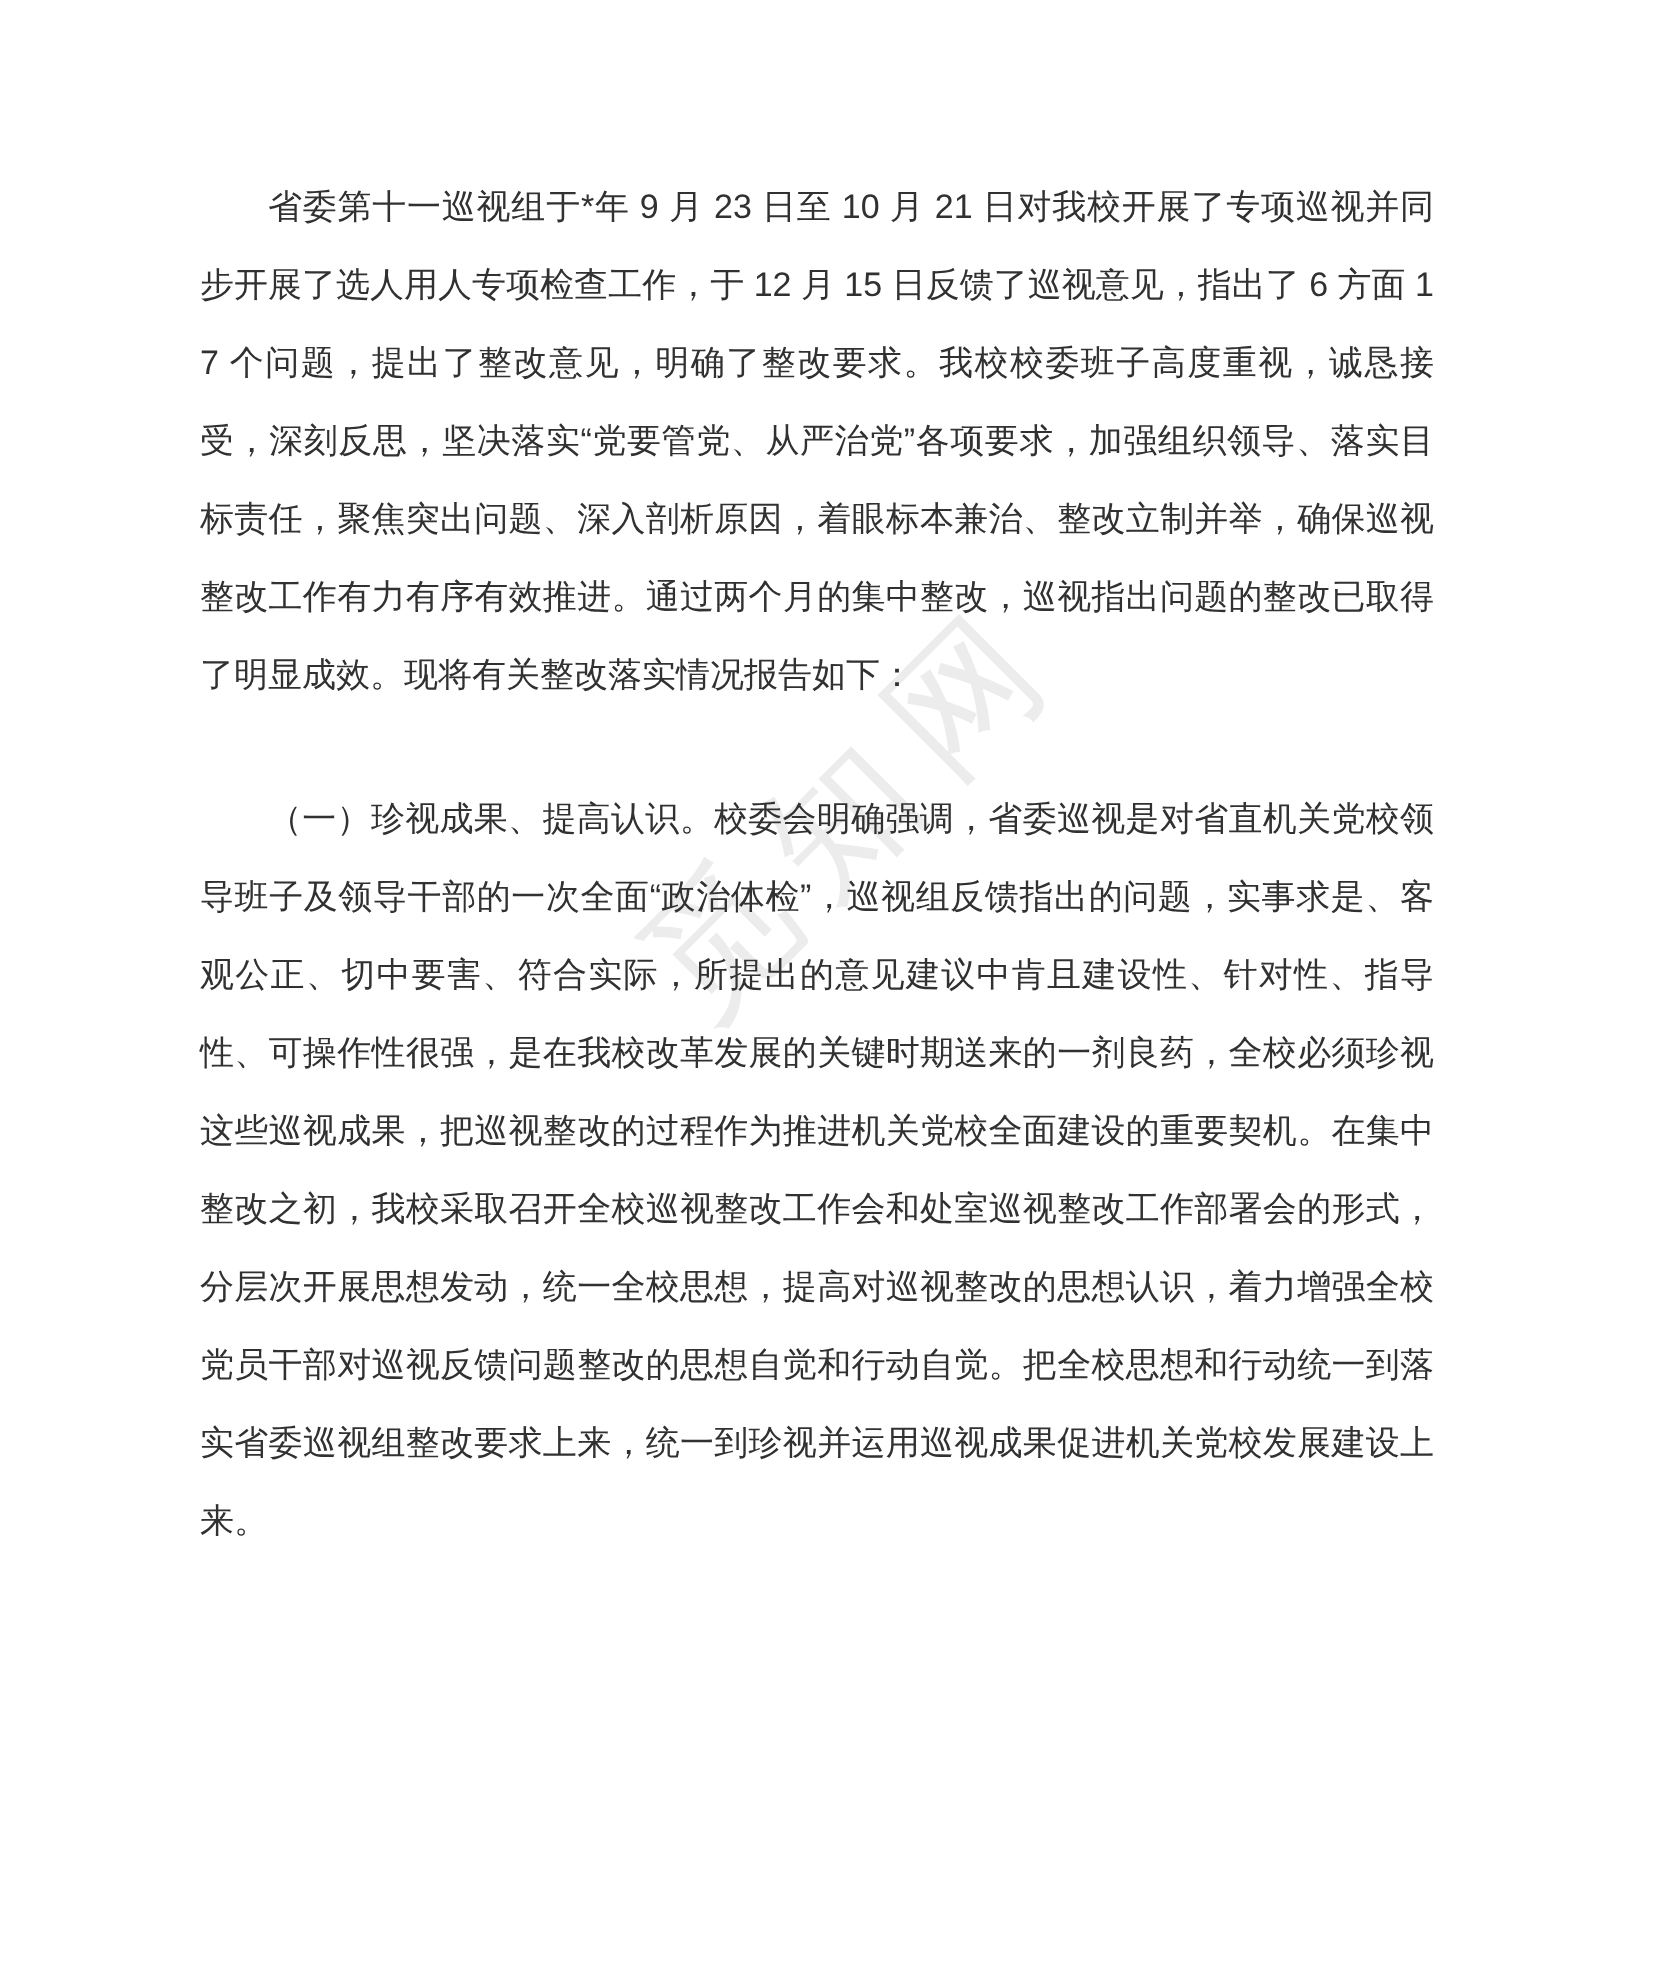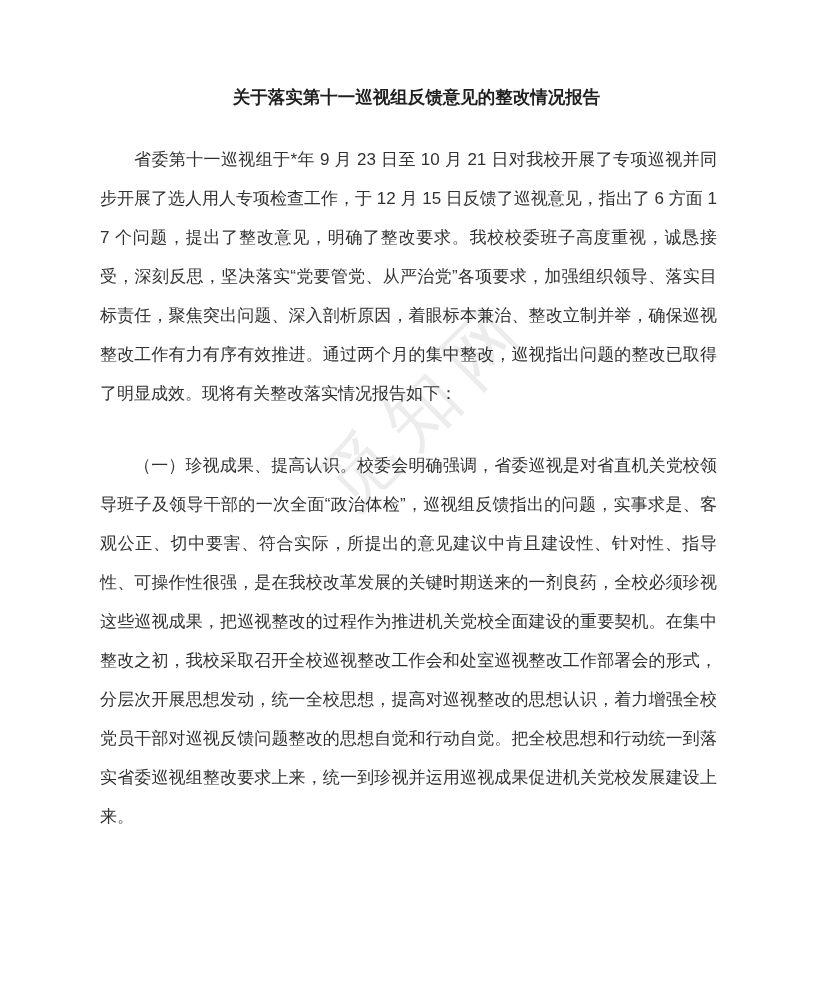--- a/index.html
+++ b/index.html
@@ -60,21 +60,20 @@
 </style>
 </head>
 <body>
 
 <div class="page">
 
   <div class="watermark">觅知网</div>
 
   <div class="doc">
 
-    <h1 class="doc-title">关于落实第十一巡视组反馈意见的整改情况报告</h1>
 
     <p class="para">省委第十一巡视组于*年 9 月 23 日至 10 月 21 日对我校开展了专项巡视并同步开展了选人用人专项检查工作，于 12 月 15 日反馈了巡视意见，指出了 6 方面 17 个问题，提出了整改意见，明确了整改要求。我校校委班子高度重视，诚恳接受，深刻反思，坚决落实“党要管党、从严治党”各项要求，加强组织领导、落实目标责任，聚焦突出问题、深入剖析原因，着眼标本兼治、整改立制并举，确保巡视整改工作有力有序有效推进。通过两个月的集中整改，巡视指出问题的整改已取得了明显成效。现将有关整改落实情况报告如下：</p>
 
 
 
     <p class="para">（一）珍视成果、提高认识。校委会明确强调，省委巡视是对省直机关党校领导班子及领导干部的一次全面“政治体检”，巡视组反馈指出的问题，实事求是、客观公正、切中要害、符合实际，所提出的意见建议中肯且建设性、针对性、指导性、可操作性很强，是在我校改革发展的关键时期送来的一剂良药，全校必须珍视这些巡视成果，把巡视整改的过程作为推进机关党校全面建设的重要契机。在集中整改之初，我校采取召开全校巡视整改工作会和处室巡视整改工作部署会的形式，分层次开展思想发动，统一全校思想，提高对巡视整改的思想认识，着力增强全校党员干部对巡视反馈问题整改的思想自觉和行动自觉。把全校思想和行动统一到落实省委巡视组整改要求上来，统一到珍视并运用巡视成果促进机关党校发展建设上来。</p>
 
   </div>
 </div>
 

